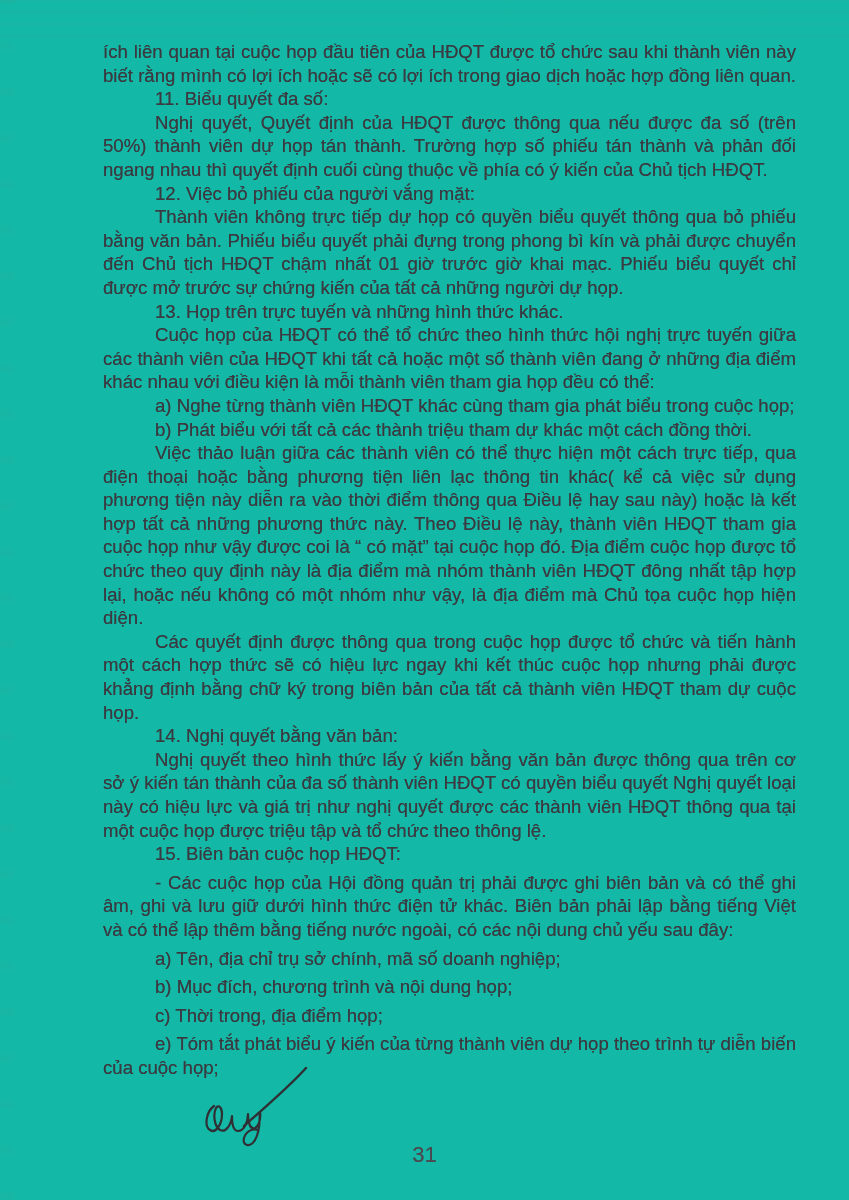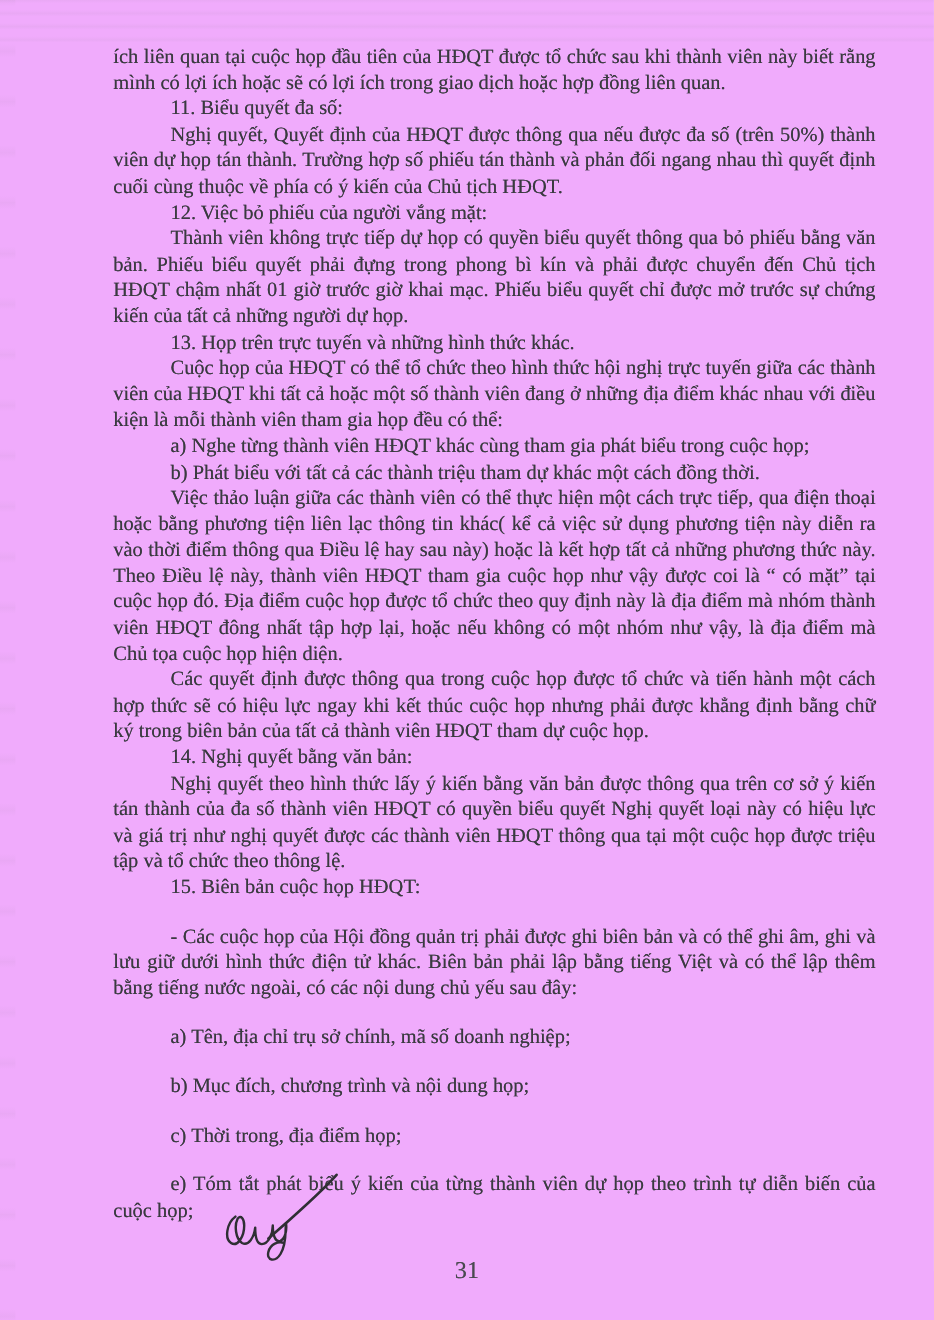--- a/index.html
+++ b/index.html
@@ -5,23 +5,23 @@
   html, body {
     margin: 0;
     padding: 0;
     background: #e8e8e8;
   }
   .page {
     position: relative;
     width: 849px;
     height: 1200px;
     margin: 0 auto;
-    background: #f0abfc;
+    background: #14b8a6;
     overflow: hidden;
-    font-family: Liberation Serif, serif;
+    font-family: Liberation Sans, sans-serif;
     color: #3a3a40;
   }
   
   .scan-noise-top {
     position: absolute;
     left: 0; top: 0;
     width: 100%; height: 38px;
     background: repeating-linear-gradient(
       to bottom,
       rgba(120,120,120,0.06) 0px,
@@ -56,21 +56,21 @@
   .textblock p {
     margin: 0;
     padding: 0;
     text-indent: 52px;
     text-shadow: 0 0 0.5px rgba(58,58,64,0.75);
   }
   .textblock p.cont {
     text-indent: 0;
   }
   .textblock p.sp {
-    margin-top: 21px;
+    margin-top: 5px;
   }
   .signature {
     position: absolute;
     left: 198px;
     top: 1062px;
     width: 115px;
     height: 88px;
   }
   .page-number {
     position: absolute;

